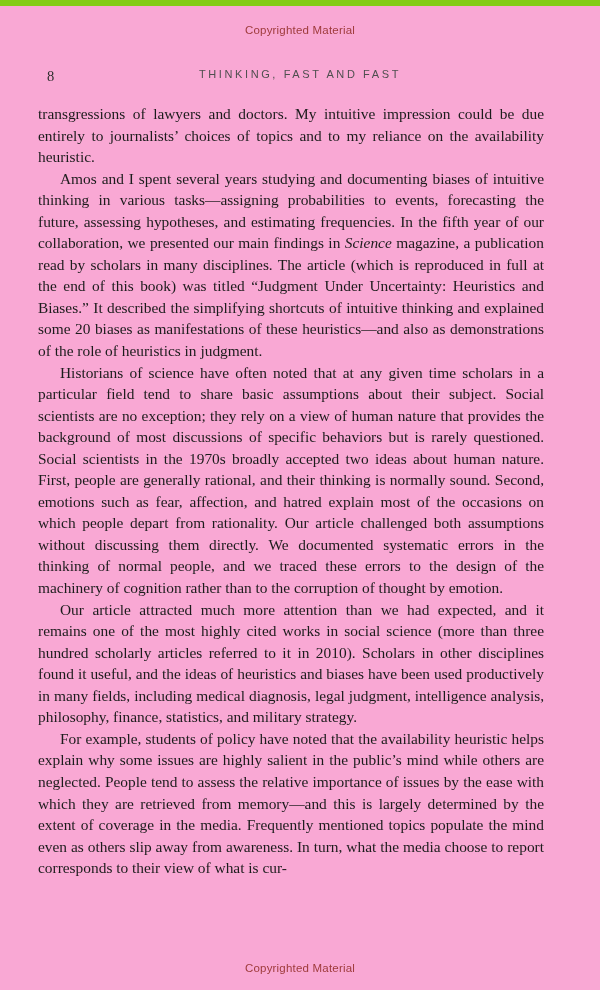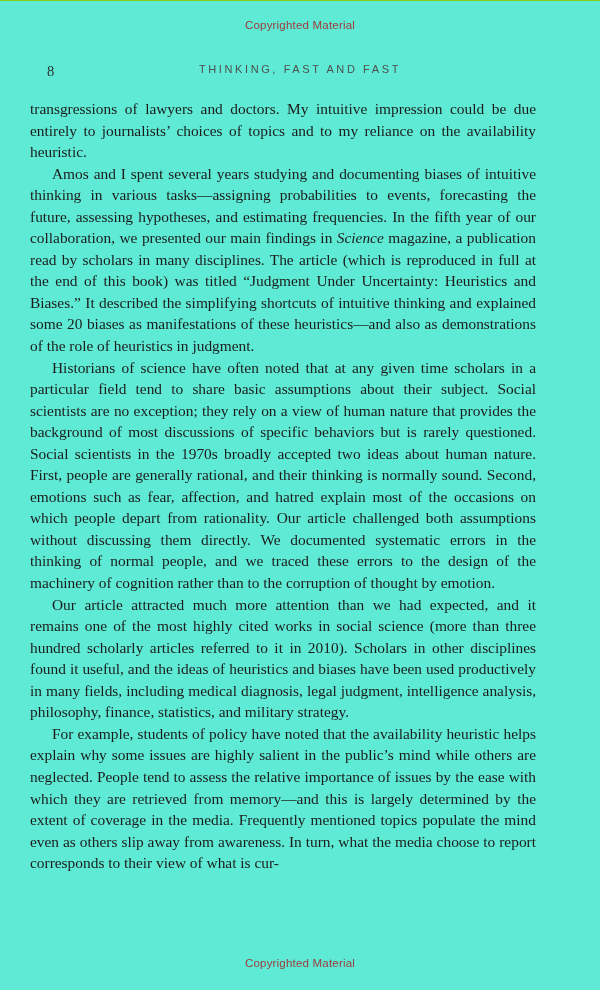--- a/index.html
+++ b/index.html
@@ -4,24 +4,24 @@
 <style>
   html, body {
     margin: 0;
     padding: 0;
     background: #ffffff;
   }
   .page {
     position: relative;
     width: 600px;
     height: 990px;
-    background: #5eead4;
+    background: #f9a8d4;
     overflow: hidden;
     box-sizing: border-box;
-    border-top: 1px solid #84cc16;
+    border-top: 6px solid #84cc16;
   }
   .copyright {
     position: absolute;
     left: 0;
     width: 100%;
     text-align: center;
     font-family: "Liberation Sans", "DejaVu Sans", sans-serif;
     font-size: 11.5px;
     color: #9e3b3b;
     letter-spacing: 0.2px;
@@ -50,21 +50,21 @@
     text-align: center;
     font-family: "Liberation Sans", "DejaVu Sans", sans-serif;
     font-size: 11px;
     font-weight: 400;
     letter-spacing: 2.6px;
     color: #4f4f4f;
   }
   .body-text {
     position: absolute;
     top: 97px;
-    left: 30px;
+    left: 38px;
     width: 506px;
     font-family: "Liberation Serif", "DejaVu Serif", serif;
     font-size: 15.4px;
     line-height: 21.55px;
     color: #1c1c1c;
     text-align: justify;
   }
   .body-text p.para {
     margin: 0;
     padding: 0;

